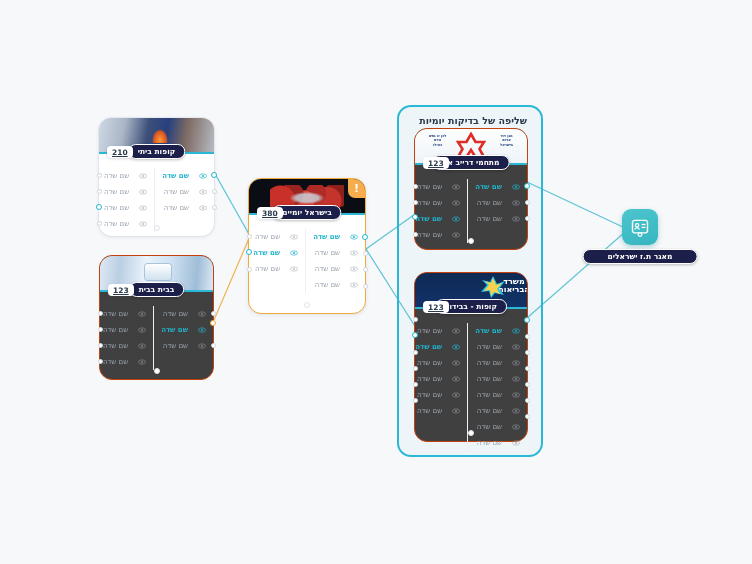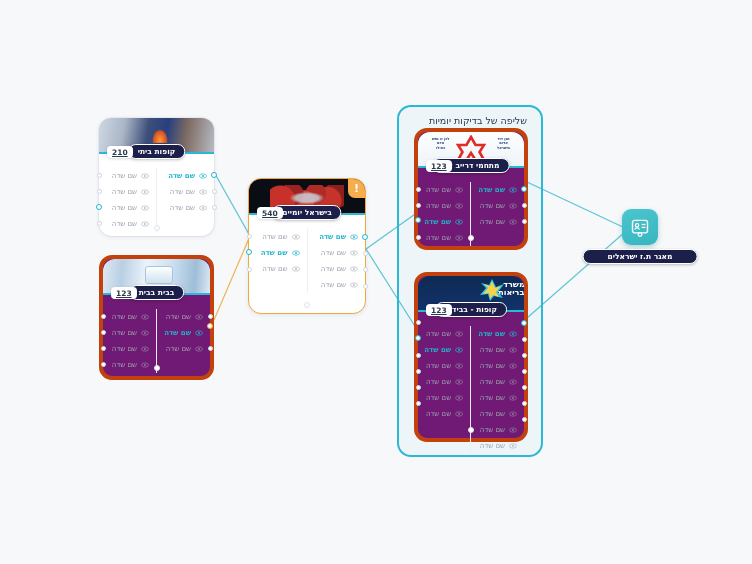--- a/index.html
+++ b/index.html
@@ -11,32 +11,32 @@
     position:relative;
   }
   #canvas{position:absolute;inset:0;}
   svg.wires{position:absolute;left:0;top:0;width:752px;height:564px;pointer-events:none;}
 
   
   .group{position:absolute;border-radius:14px;box-sizing:border-box;}
   .group.right{border:2px solid #2bb8d6;background:rgba(43,184,214,.045);}
   .group-title{
     position:absolute;top:8px;right:14px;
-    font-size:9.5px;color:#2a3b4d;font-weight:normal;
+    font-size:9.5px;color:#2a3b4d;font-weight:bold;
     direction:rtl;white-space:nowrap;
   }
 
   
   .card{
     position:absolute;background:#fff;border-radius:13px;
     box-shadow:0 1px 4px rgba(30,50,80,.10),0 0 0 1px rgba(30,50,80,.05);
     box-sizing:border-box;overflow:visible;
   }
   .card.framed{border:1.6px solid #f0a93b;box-shadow:0 1px 4px rgba(30,50,80,.10);}
-  .card.soft{border:4px solid #c2410c;box-shadow:none;background:#701a75;}
+  .card.soft{border:1px solid #c2410c;box-shadow:none;background:#404040;}
 
   .banner{
     position:relative;height:36px;border-radius:12px 12px 0 0;
     overflow:hidden;display:block;
   }
   .banner .uline{position:absolute;left:0;right:0;bottom:0;height:2px;background:#2bb8d6;}
 
   
   .art-home{background:linear-gradient(100deg,#cfd8e4 0%,#aab6c6 22%,#3d4f7a 42%,#27407e 58%,#7d6a63 74%,#b8bcc4 100%);}
   .art-home:after{
@@ -111,21 +111,21 @@
     font-size:11px;font-weight:bold;
     display:flex;align-items:center;justify-content:center;
     z-index:5;
   }
 
   .card-body{padding:14px 0 4px 0;position:relative;}
   .cols{display:flex;direction:rtl;}
   .col{flex:1;padding:0 7px;}
   .col.rightcol{border-left:1px solid #eceff3;}
   .row{
-    display:flex;align-items:center;direction:rtl;gap:4px;
+    display:flex;align-items:center;direction:rtl;gap:10px;
     height:16px;
     font-size:7px;color:#9aa3ae;white-space:nowrap;
   }
   .row.active{color:#22b4cd;font-weight:bold;}
   .row .eye{width:8px;height:8px;flex:none;opacity:.75;}
   .row.active .eye{opacity:1;}
 
   
   .port{
     position:absolute;width:5px;height:5px;border-radius:50%;
@@ -322,21 +322,21 @@
     <span class="port" style="left:-2.5px;top:71px;"></span>
     <span class="port" style="left:-2.5px;top:87px;"></span>
     <span class="port" style="left:-2.5px;top:103px;"></span>
   </div>
 
   <div class="card framed" style="left:248px;top:178px;width:118px;height:136px;">
     <div class="banner art-virus">
       <div class="uline"></div>
     </div>
     <div class="alert-chip">!</div>
-    <div class="count-chip">540</div>
+    <div class="count-chip">380</div>
     <div class="badge-pill">בישראל יומיים</div>
     <div class="card-body">
       <div class="cols">
         <div class="col rightcol">
             <div class="row active">
               <svg class="eye" viewBox="0 0 16 16">
                 <ellipse cx="8" cy="8" rx="7" ry="4.3" fill="none" stroke="currentColor" stroke-width="1.4"></ellipse>
                 <circle cx="8" cy="8" r="1.9" fill="currentColor"></circle>
               </svg>
               <span>שם שדה</span>

